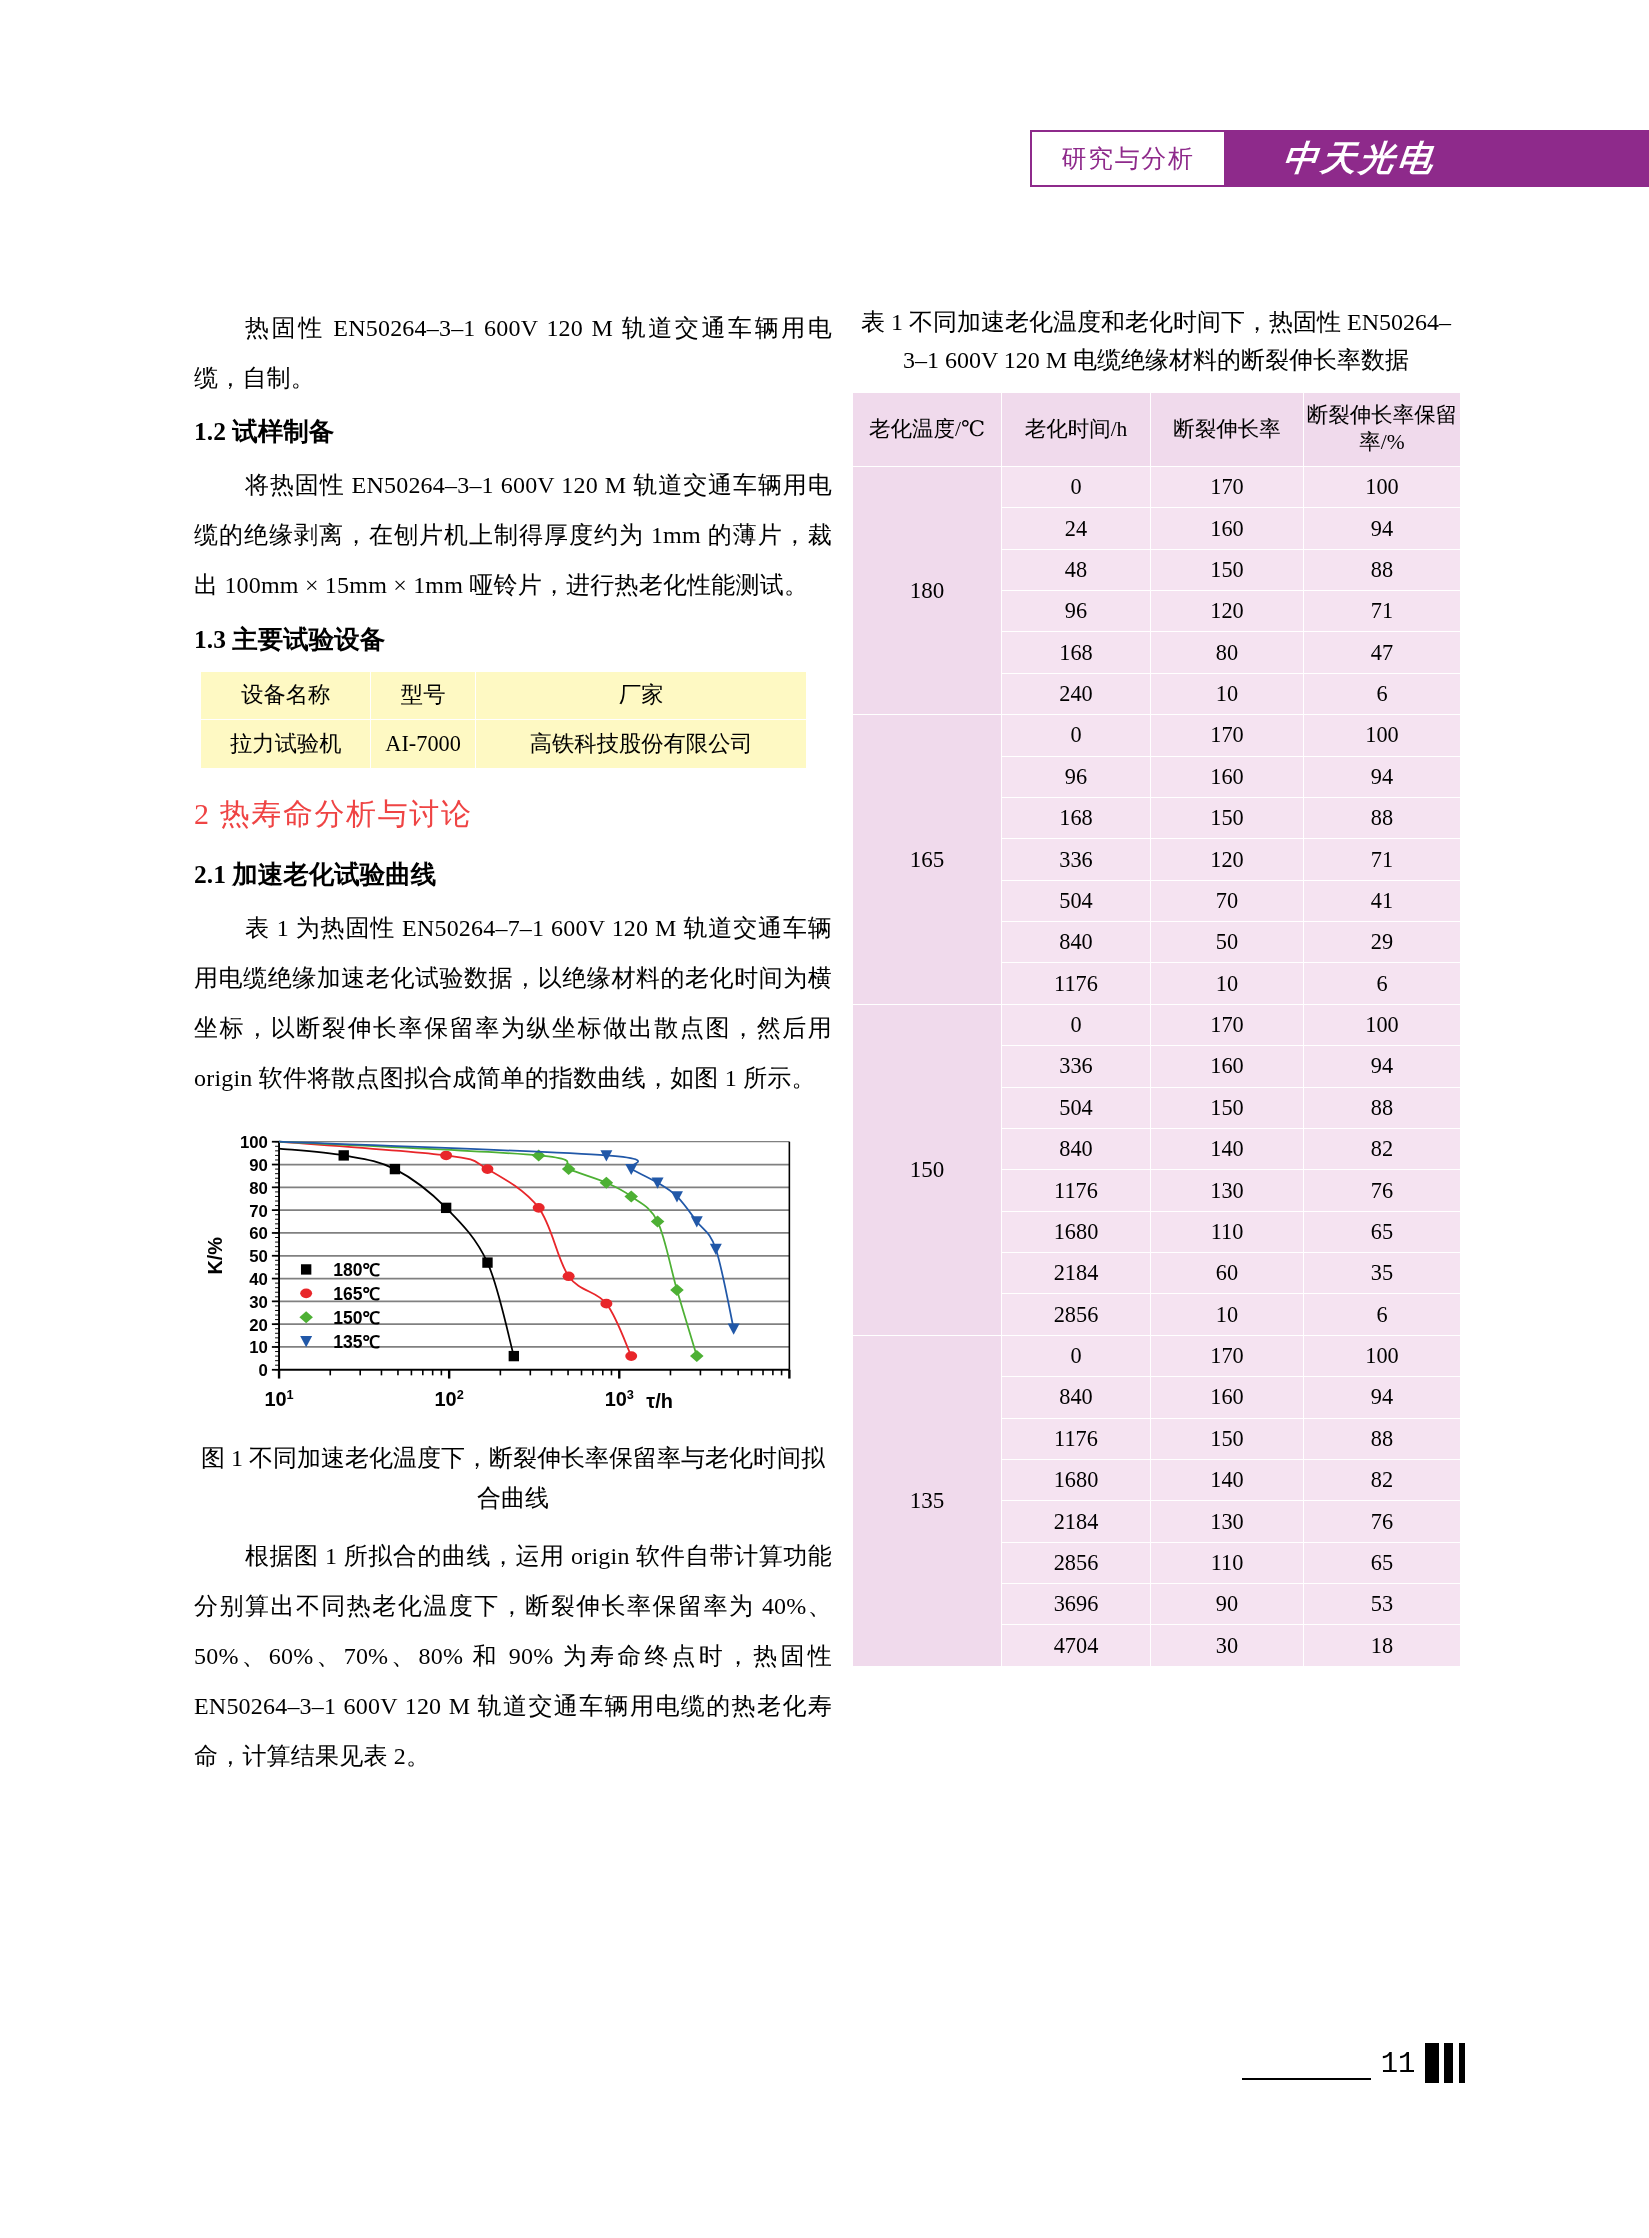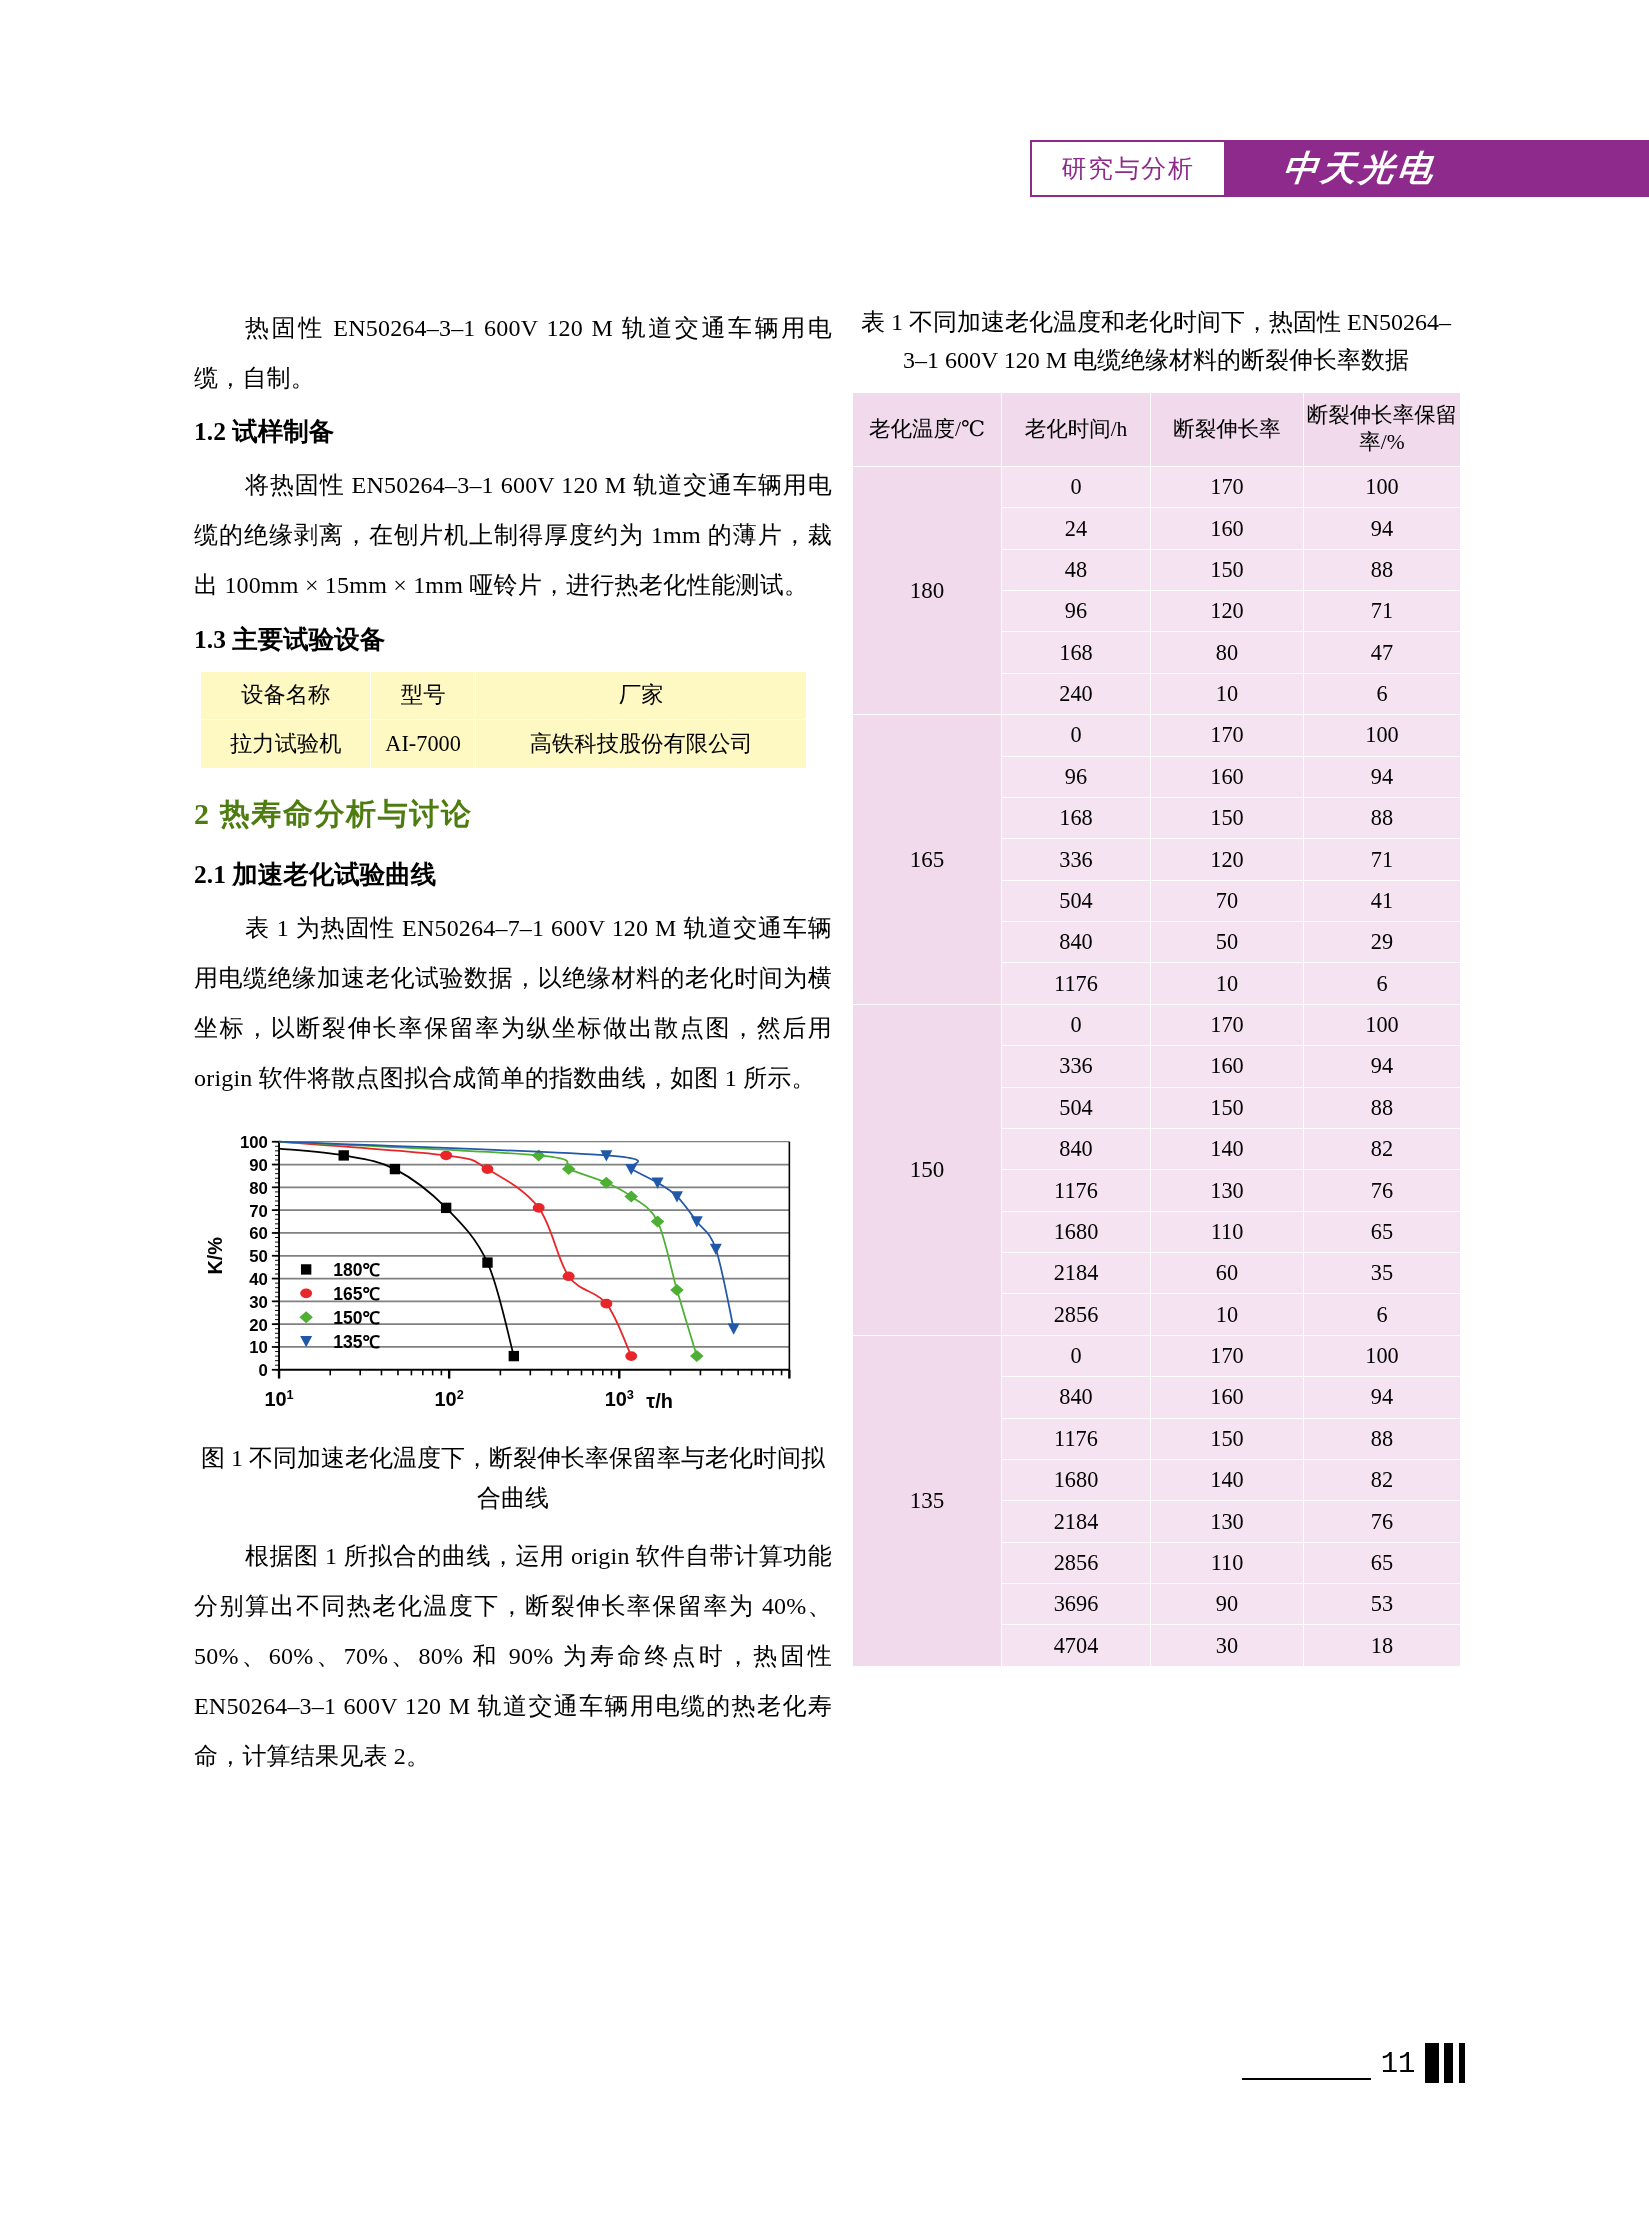--- a/index.html
+++ b/index.html
@@ -12,21 +12,21 @@
     height: 2239px;
     font-family: "Liberation Serif", "DejaVu Serif", serif;
     color: #000000;
     position: relative;
     overflow: hidden;
   }
 
   
   .header-banner {
     position: absolute;
-    top: 140px;
+    top: 130px;
     left: 1030px;
     width: 620px;
     height: 57px;
     display: flex;
     align-items: stretch;
   }
   .header-tag {
     width: 196px;
     background: #ffffff;
     border: 2.4px solid #8e2a8b;
@@ -81,22 +81,22 @@
   }
   .h2 {
     font-size: 25.5px;
     font-weight: bold;
     margin: 6.4px 0 4.8px 0;
     line-height: 46px;
     font-family: "Liberation Serif", "DejaVu Serif", serif;
   }
   .h1-purple {
     font-size: 30px;
-    font-weight: bold;
-    color: #4d7c0f;
+    font-weight: normal;
+    color: #ef4444;
     margin: 21px 0 14.4px 0;
     line-height: 48px;
     letter-spacing: 1.6px;
   }
 
   
   .equip-table {
     border-collapse: separate;
     border-spacing: 1.6px;
     width: 607px;

